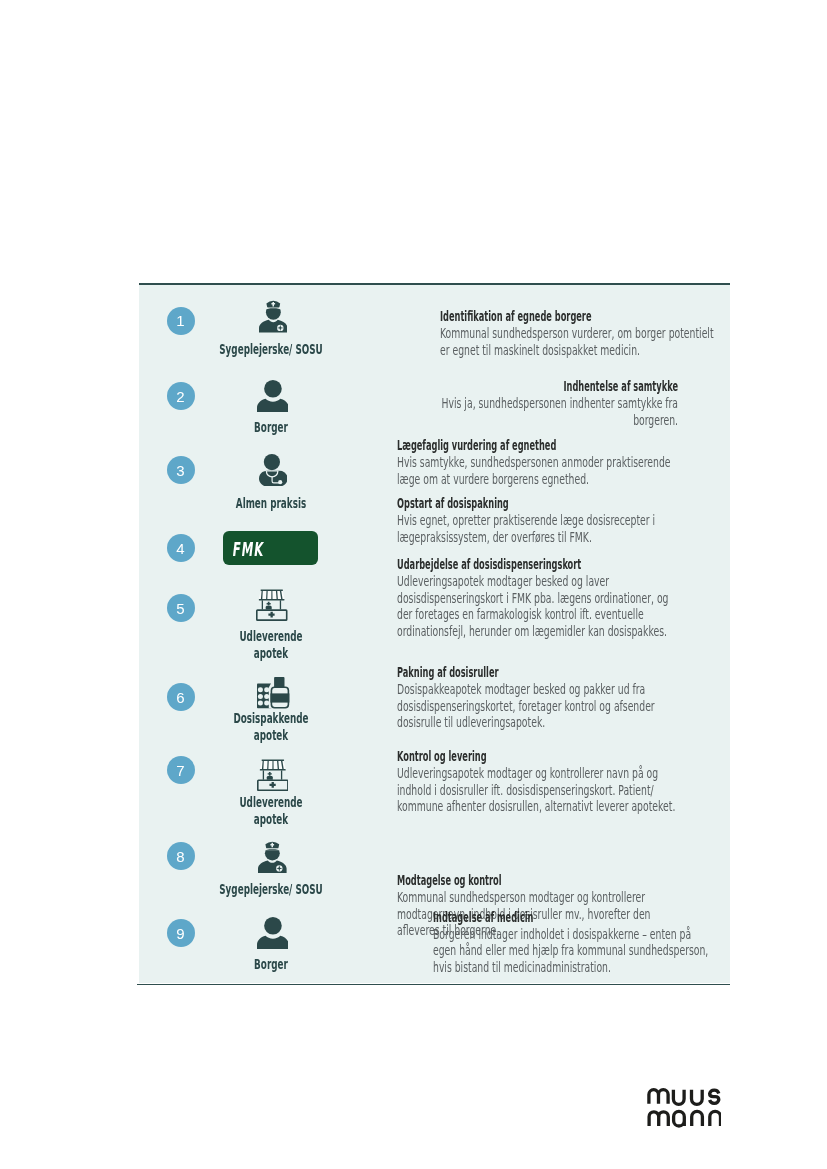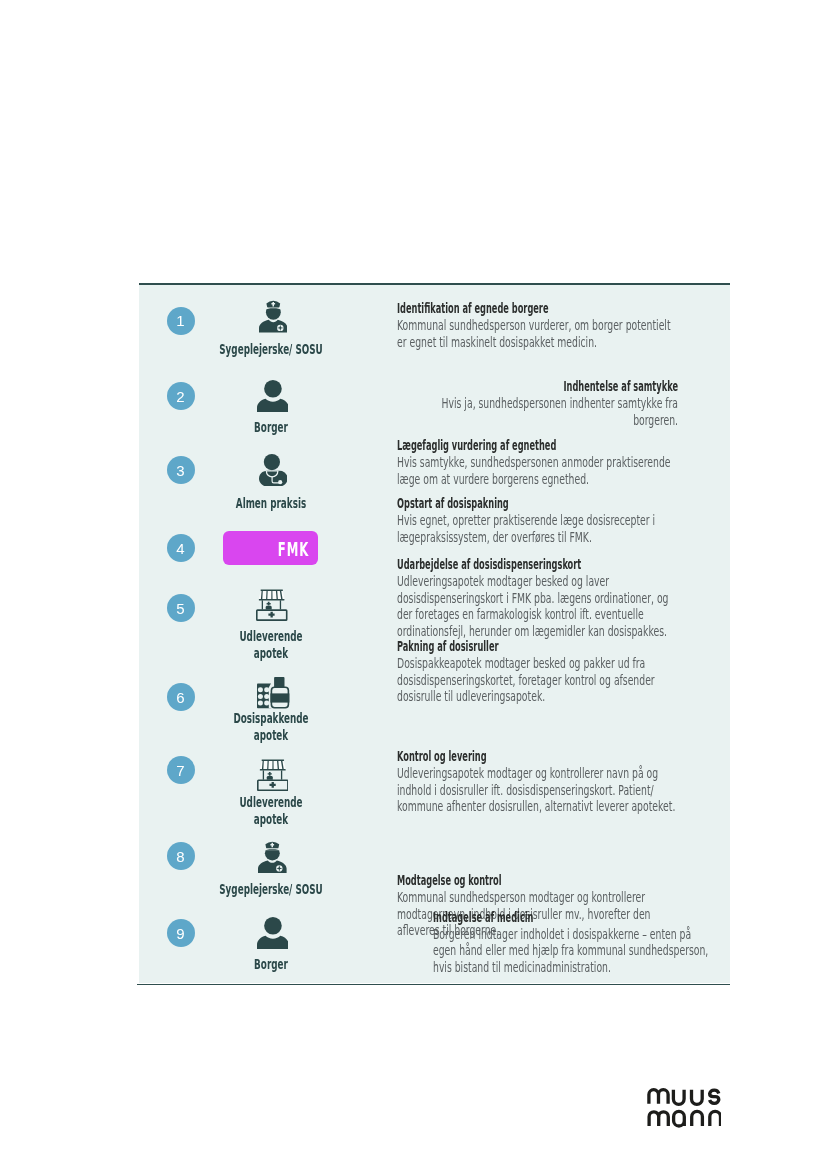--- a/index.html
+++ b/index.html
@@ -43,23 +43,23 @@
     color:#2b2e2d;font-weight:bold;font-size:14px;line-height:17.3px;
     transform:scaleX(0.654);transform-origin:left top;width:152.9%;
     white-space:nowrap;
   }
   .bdy{
     color:#5a5f61;font-weight:400;font-size:14px;line-height:16.4px;
     transform:scaleX(0.7365);transform-origin:left top;width:135.8%;
   }
   
   .fmk{
-    position:absolute;background:#d946ef;border-radius:6px;
+    position:absolute;background:#14532d;border-radius:6px;
     color:#ffffff;font-weight:bold;
-    display:flex;align-items:center;justify-content:flex-end;
+    display:flex;align-items:center;justify-content:flex-start;font-style:italic;
   }
   .fmk span{transform:scaleX(0.655);display:block;font-size:19.8px;letter-spacing:1.6px;text-indent:1.6px;position:relative;top:1.5px;}
   
   #logo{position:absolute;left:646.9px;top:1088px;}
   #logo svg{display:block;}
 </style>
 </head>
 <body>
 
 <div id="rule-top"></div>
@@ -83,21 +83,21 @@
 
     <path d="M98 200C44 212 0 244 0 282v46h286v-46c0-38-44-70-98-82 -12 14-27 24-45 24s-33-10-45-24z"></path>
 
     <circle cx="213" cy="281" r="32" fill="#e9f2f1"></circle>
     <path d="M213 249l7 25 25 7 -25 7 -7 25 -7-25 -25-7 25-7z"></path>
   </svg>
     </div>
     <div class="actor" style="left: 191.4px; width: 160px; top: 341.2px;">
       <div>Sygeplejerske/ SOSU</div>
     </div>
-    <div class="txt" style="top: 300px;">
+    <div class="txt" style="top: 308px; margin-left: 43px;">
       <div class="ttl">Identifikation af egnede borgere</div>
       <div class="bdy">Kommunal sundhedsperson vurderer, om borger potentielt er egnet til maskinelt dosispakket medicin.</div>
     </div>
     <div class="num" style="left: 166.5px; top: 382px;">2</div>
     <div class="icon-wrap" style="left: 256.55px; top: 379.8px; width: 31.9px; height: 31.9px;">
       <svg viewBox="0 0 319 319" width="31.9" height="31.9" xmlns="http://www.w3.org/2000/svg" fill="#2b4849">
     <circle cx="159.5" cy="88" r="88"></circle>
     <path d="M86 188C34 200 0 237 0 280v39h319v-39c0-43-34-80-86-92 -17 18-43 29-73.5 29S103 206 86 188z"></path>
   </svg>
     </div>
@@ -183,21 +183,21 @@
 
     <path d="M176 102h106a32 32 0 0 1 32 32v142a32 32 0 0 1-32 32H176a32 32 0 0 1-32-32V134a32 32 0 0 1 32-32z" fill="#e9f2f1" stroke="#2b4849" stroke-width="16"></path>
 
     <path d="M134 164h190v92H134z"></path>
   </svg>
     </div>
     <div class="actor" style="left: 191.4px; width: 160px; top: 710.2px;">
       <div>Dosispakkende</div>
       <div>apotek</div>
     </div>
-    <div class="txt" style="top: 638px;">
+    <div class="txt" style="top: 664px;">
       <div class="ttl">Pakning af dosisruller</div>
       <div class="bdy">Dosispakkeapotek modtager besked og pakker ud fra dosisdispenseringskortet, foretager kontrol og afsender dosisrulle til udleveringsapotek.</div>
     </div>
     <div class="num" style="left: 166.5px; top: 756px;">7</div>
     <div class="icon-wrap" style="left: 256.6px; top: 758.6px; width: 31.7px; height: 32.2px;">
       <svg viewBox="0 0 315 319" width="31.7" height="32.2" preserveAspectRatio="none" xmlns="http://www.w3.org/2000/svg" fill="#2b4849">
 
     <path d="M48 18h219l20 84H28z" fill="#fafcfb"></path>
 
     <path d="M56 18h12l-5 84H49zM105 18h12l-4 84h-12zM154 18h10l1 84h-12zM199 18h13l7 84h-13zM238 18h14l14 84h-14z"></path>

